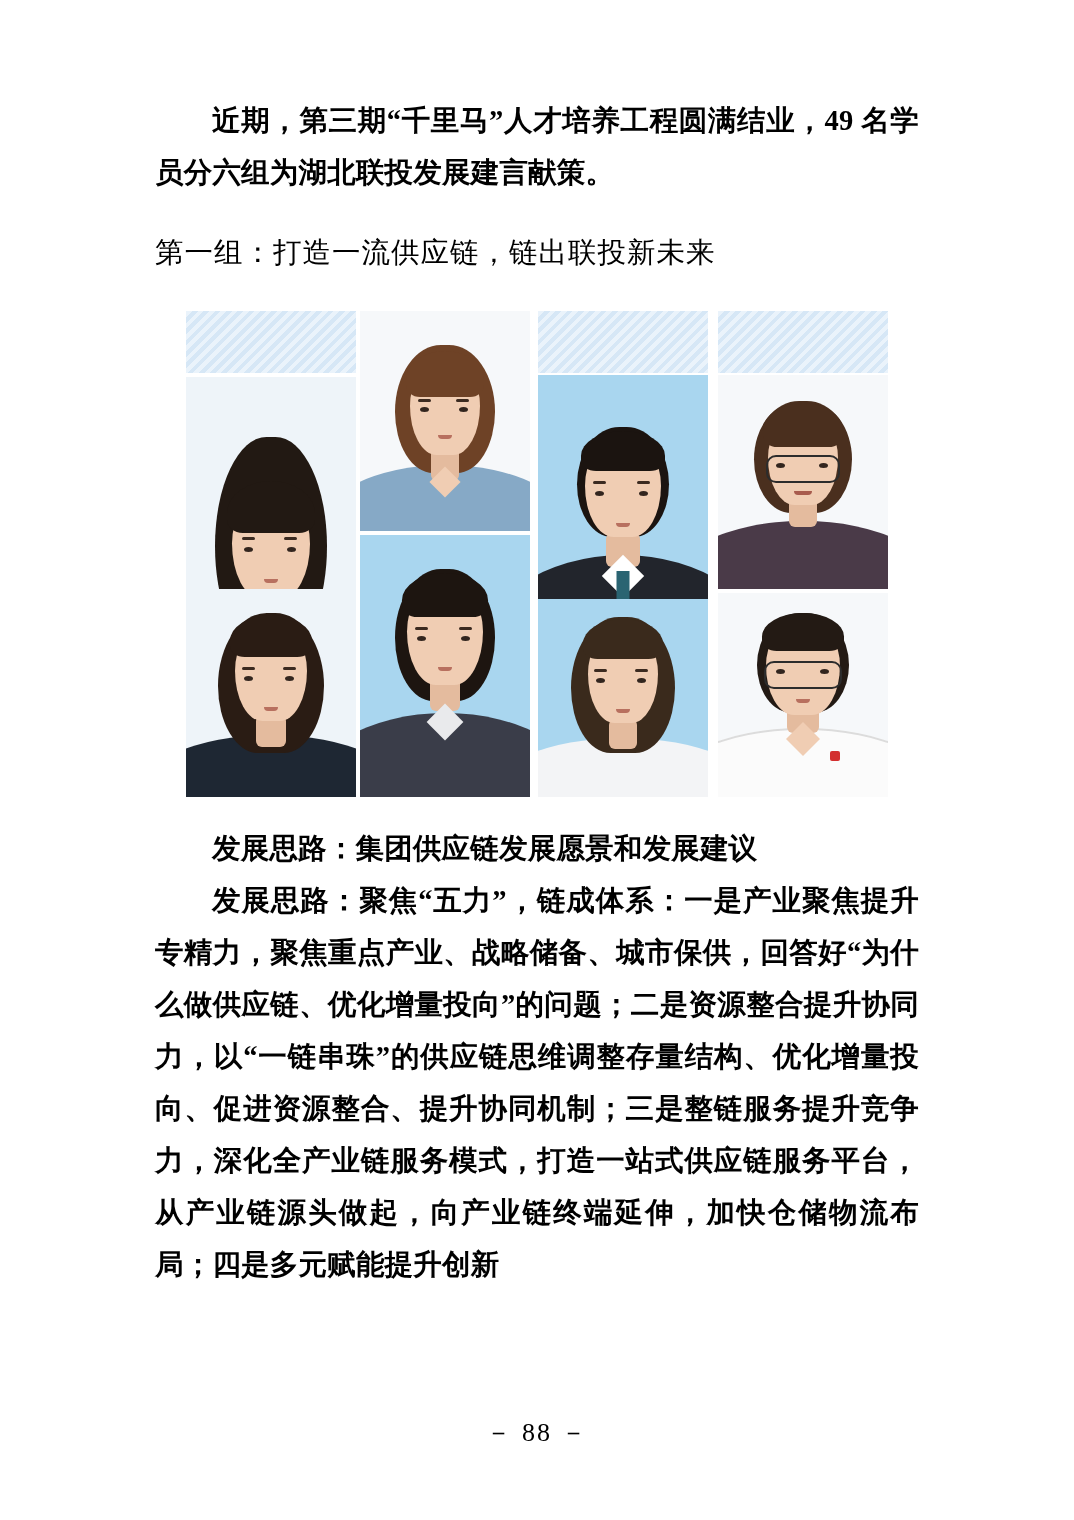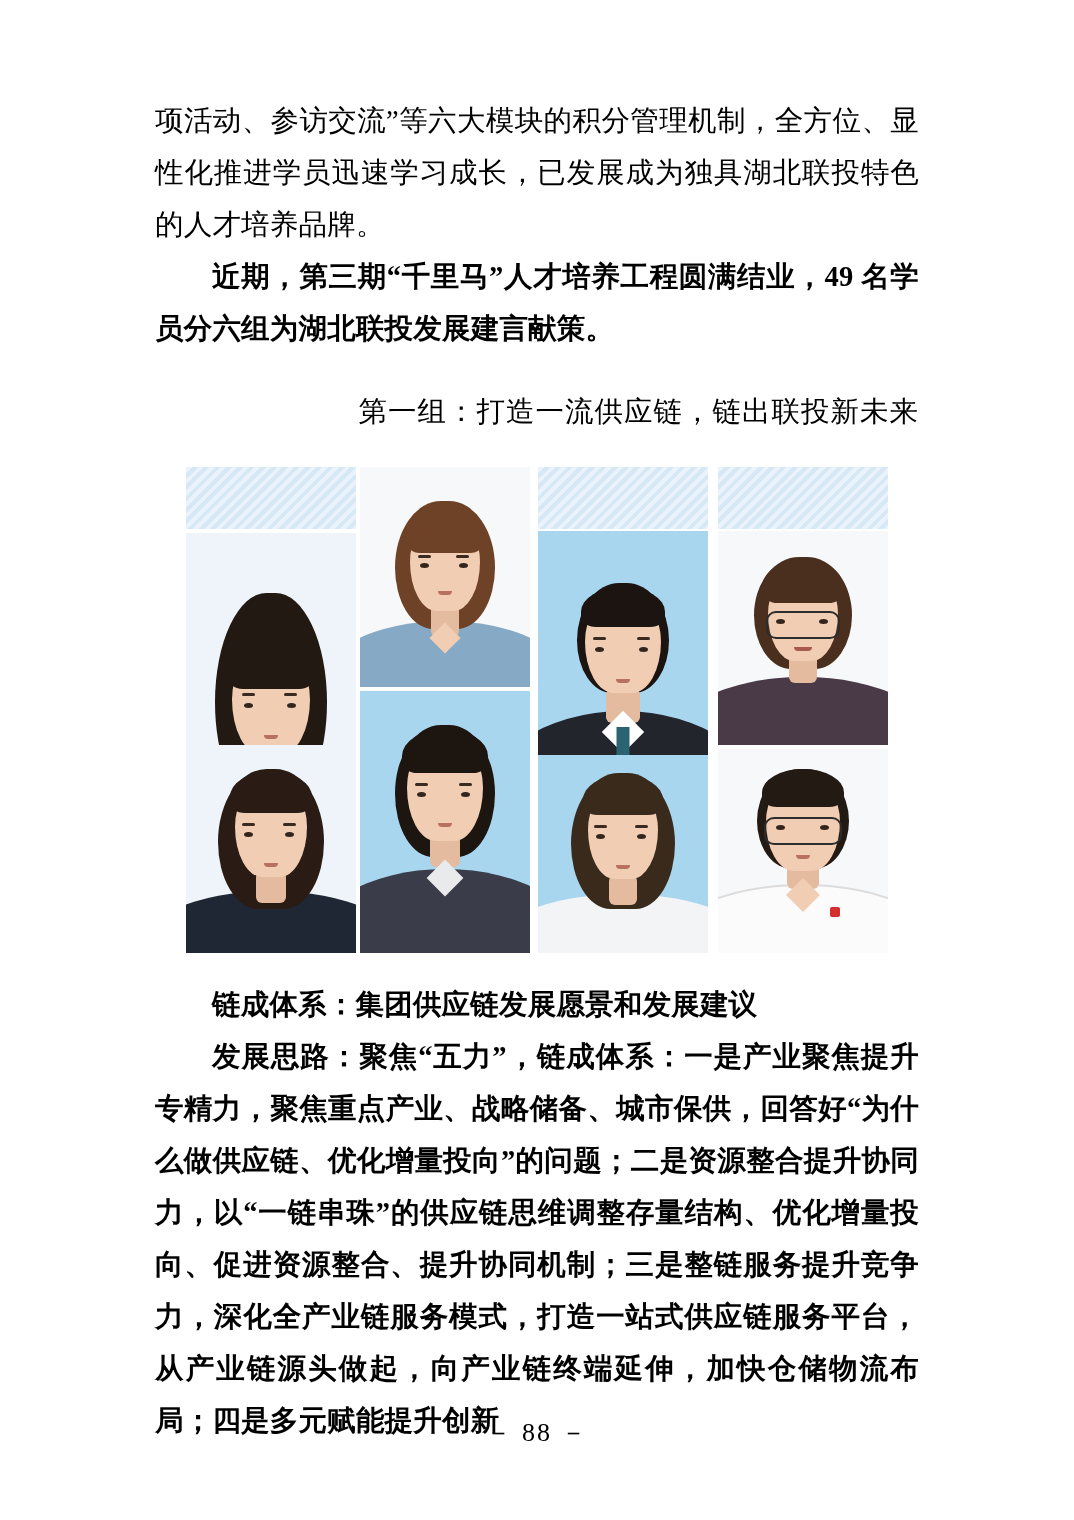--- a/index.html
+++ b/index.html
@@ -38,25 +38,25 @@
     font-family: "Liberation Serif", serif;
   }
   p.indent {
     text-indent: 57px;
     font-weight: bold;
   }
   .spacer-md { height: 30px; }
   .group-heading {
     font-size: 28.5px;
     line-height: 52px;
-    text-align: right;
+    text-align: left;
     letter-spacing: 1px;
     margin: 0;
     font-weight: normal;
-    font-family: Liberation Sans, sans-serif;
+    font-family: Liberation Mono, monospace;
   }
   
   .photo-block {
     width: 718px;
     margin: 22px auto 18px auto;
     background: #ffffff;
     position: relative;
   }
   .collage {
     position: relative;
@@ -198,21 +198,20 @@
     font-family: "Liberation Serif", serif;
   }
 </style>
 </head>
 <body>
 
 <div class="page">
 
   <div class="content">
 
-    <p class="body-text">项活动、参访交流”等六大模块的积分管理机制，全方位、显性化推进学员迅速学习成长，已发展成为独具湖北联投特色的人才培养品牌。</p>
 
     <p class="body-text indent">近期，第三期“千里马”人才培养工程圆满结业，49 名学员分六组为湖北联投发展建言献策。</p>
 
     <div class="spacer-md"></div>
 
     <p class="group-heading">第一组：打造一流供应链，链出联投新未来</p>
 
     <div class="photo-block">
       <div class="collage">
 
@@ -343,21 +342,21 @@
             <div class="eye" style="left:102px; top:76px;"></div>
             <div class="mouth" style="top:106px;"></div>
             <div class="collar-v" style="top:134px; width:24px; height:24px; background:#f0cdb3;"></div>
             <div class="badge" style="left:112px; top:158px;"></div>
           </div>
         </div>
 
       </div>
     </div>
 
-    <p class="body-text indent">链成体系：集团供应链发展愿景和发展建议</p>
+    <p class="body-text indent">发展思路：集团供应链发展愿景和发展建议</p>
 
     <p class="body-text indent">发展思路：聚焦“五力”，链成体系：一是产业聚焦提升专精力，聚焦重点产业、战略储备、城市保供，回答好“为什么做供应链、优化增量投向”的问题；二是资源整合提升协同力，以“一链串珠”的供应链思维调整存量结构、优化增量投向、促进资源整合、提升协同机制；三是整链服务提升竞争力，深化全产业链服务模式，打造一站式供应链服务平台，从产业链源头做起，向产业链终端延伸，加快仓储物流布局；四是多元赋能提升创新</p>
 
   </div>
 
   <div class="page-number">－ 88 －</div>
 
 </div>
 
 </body></html>

